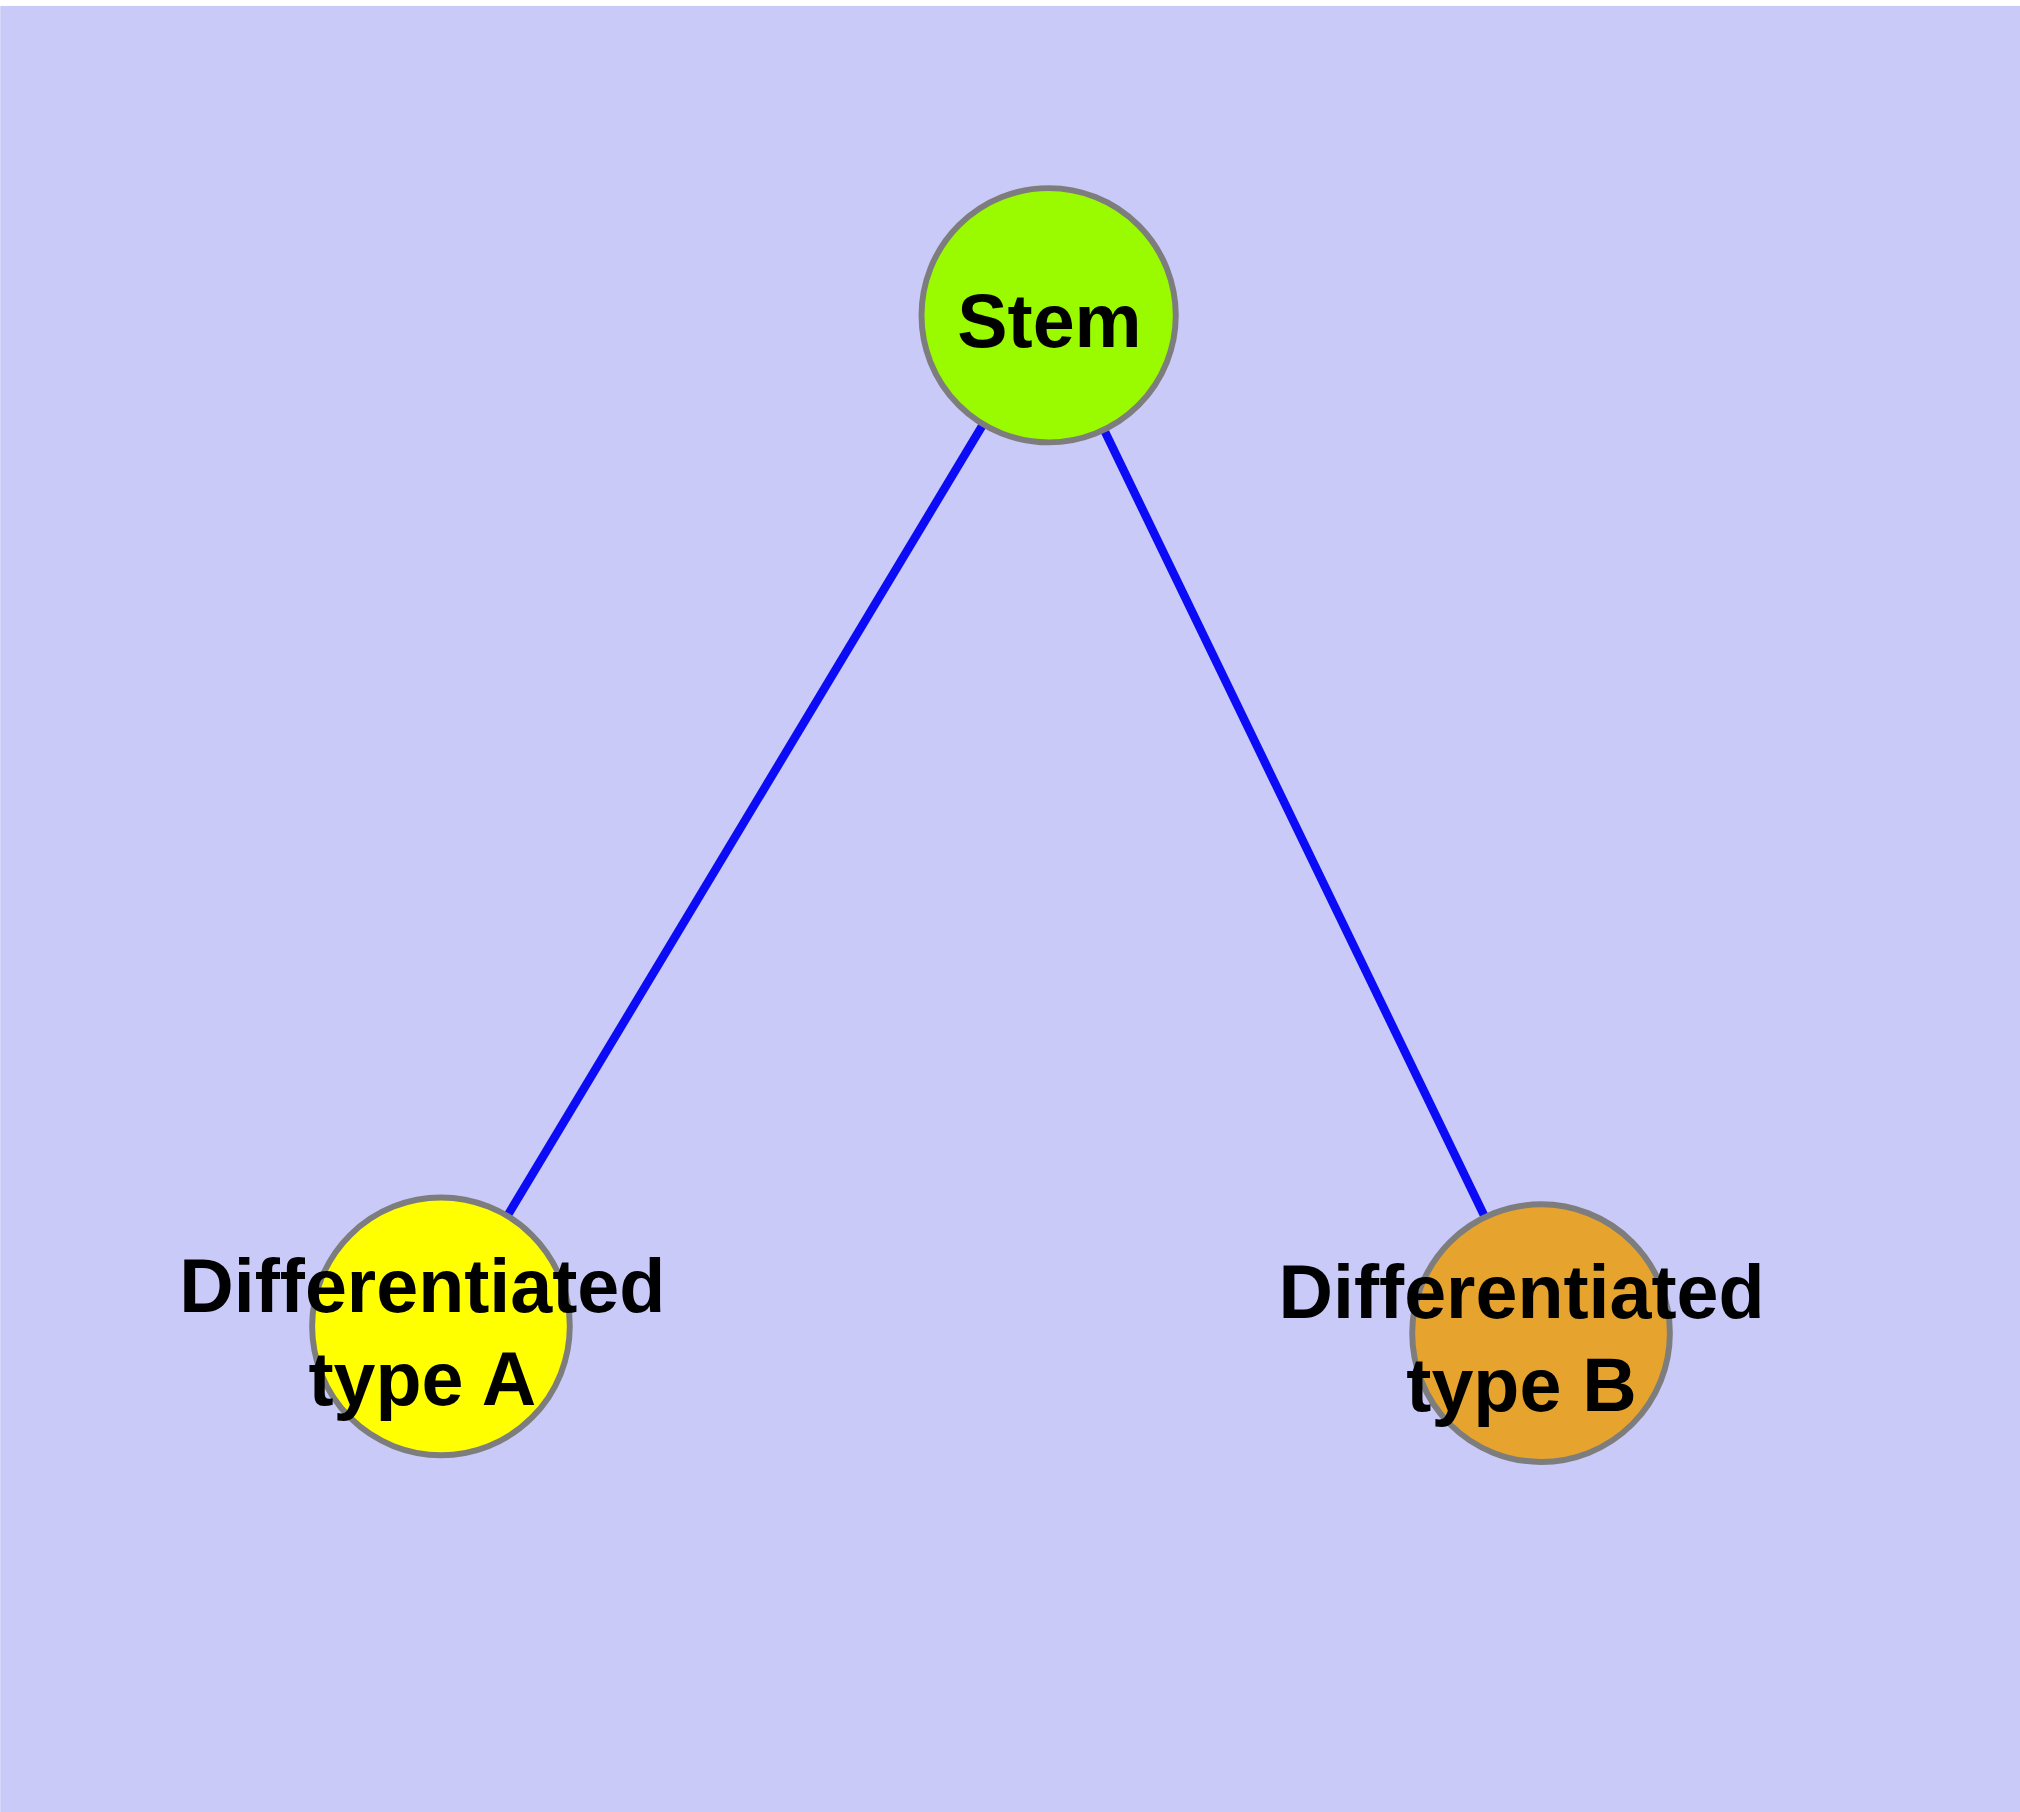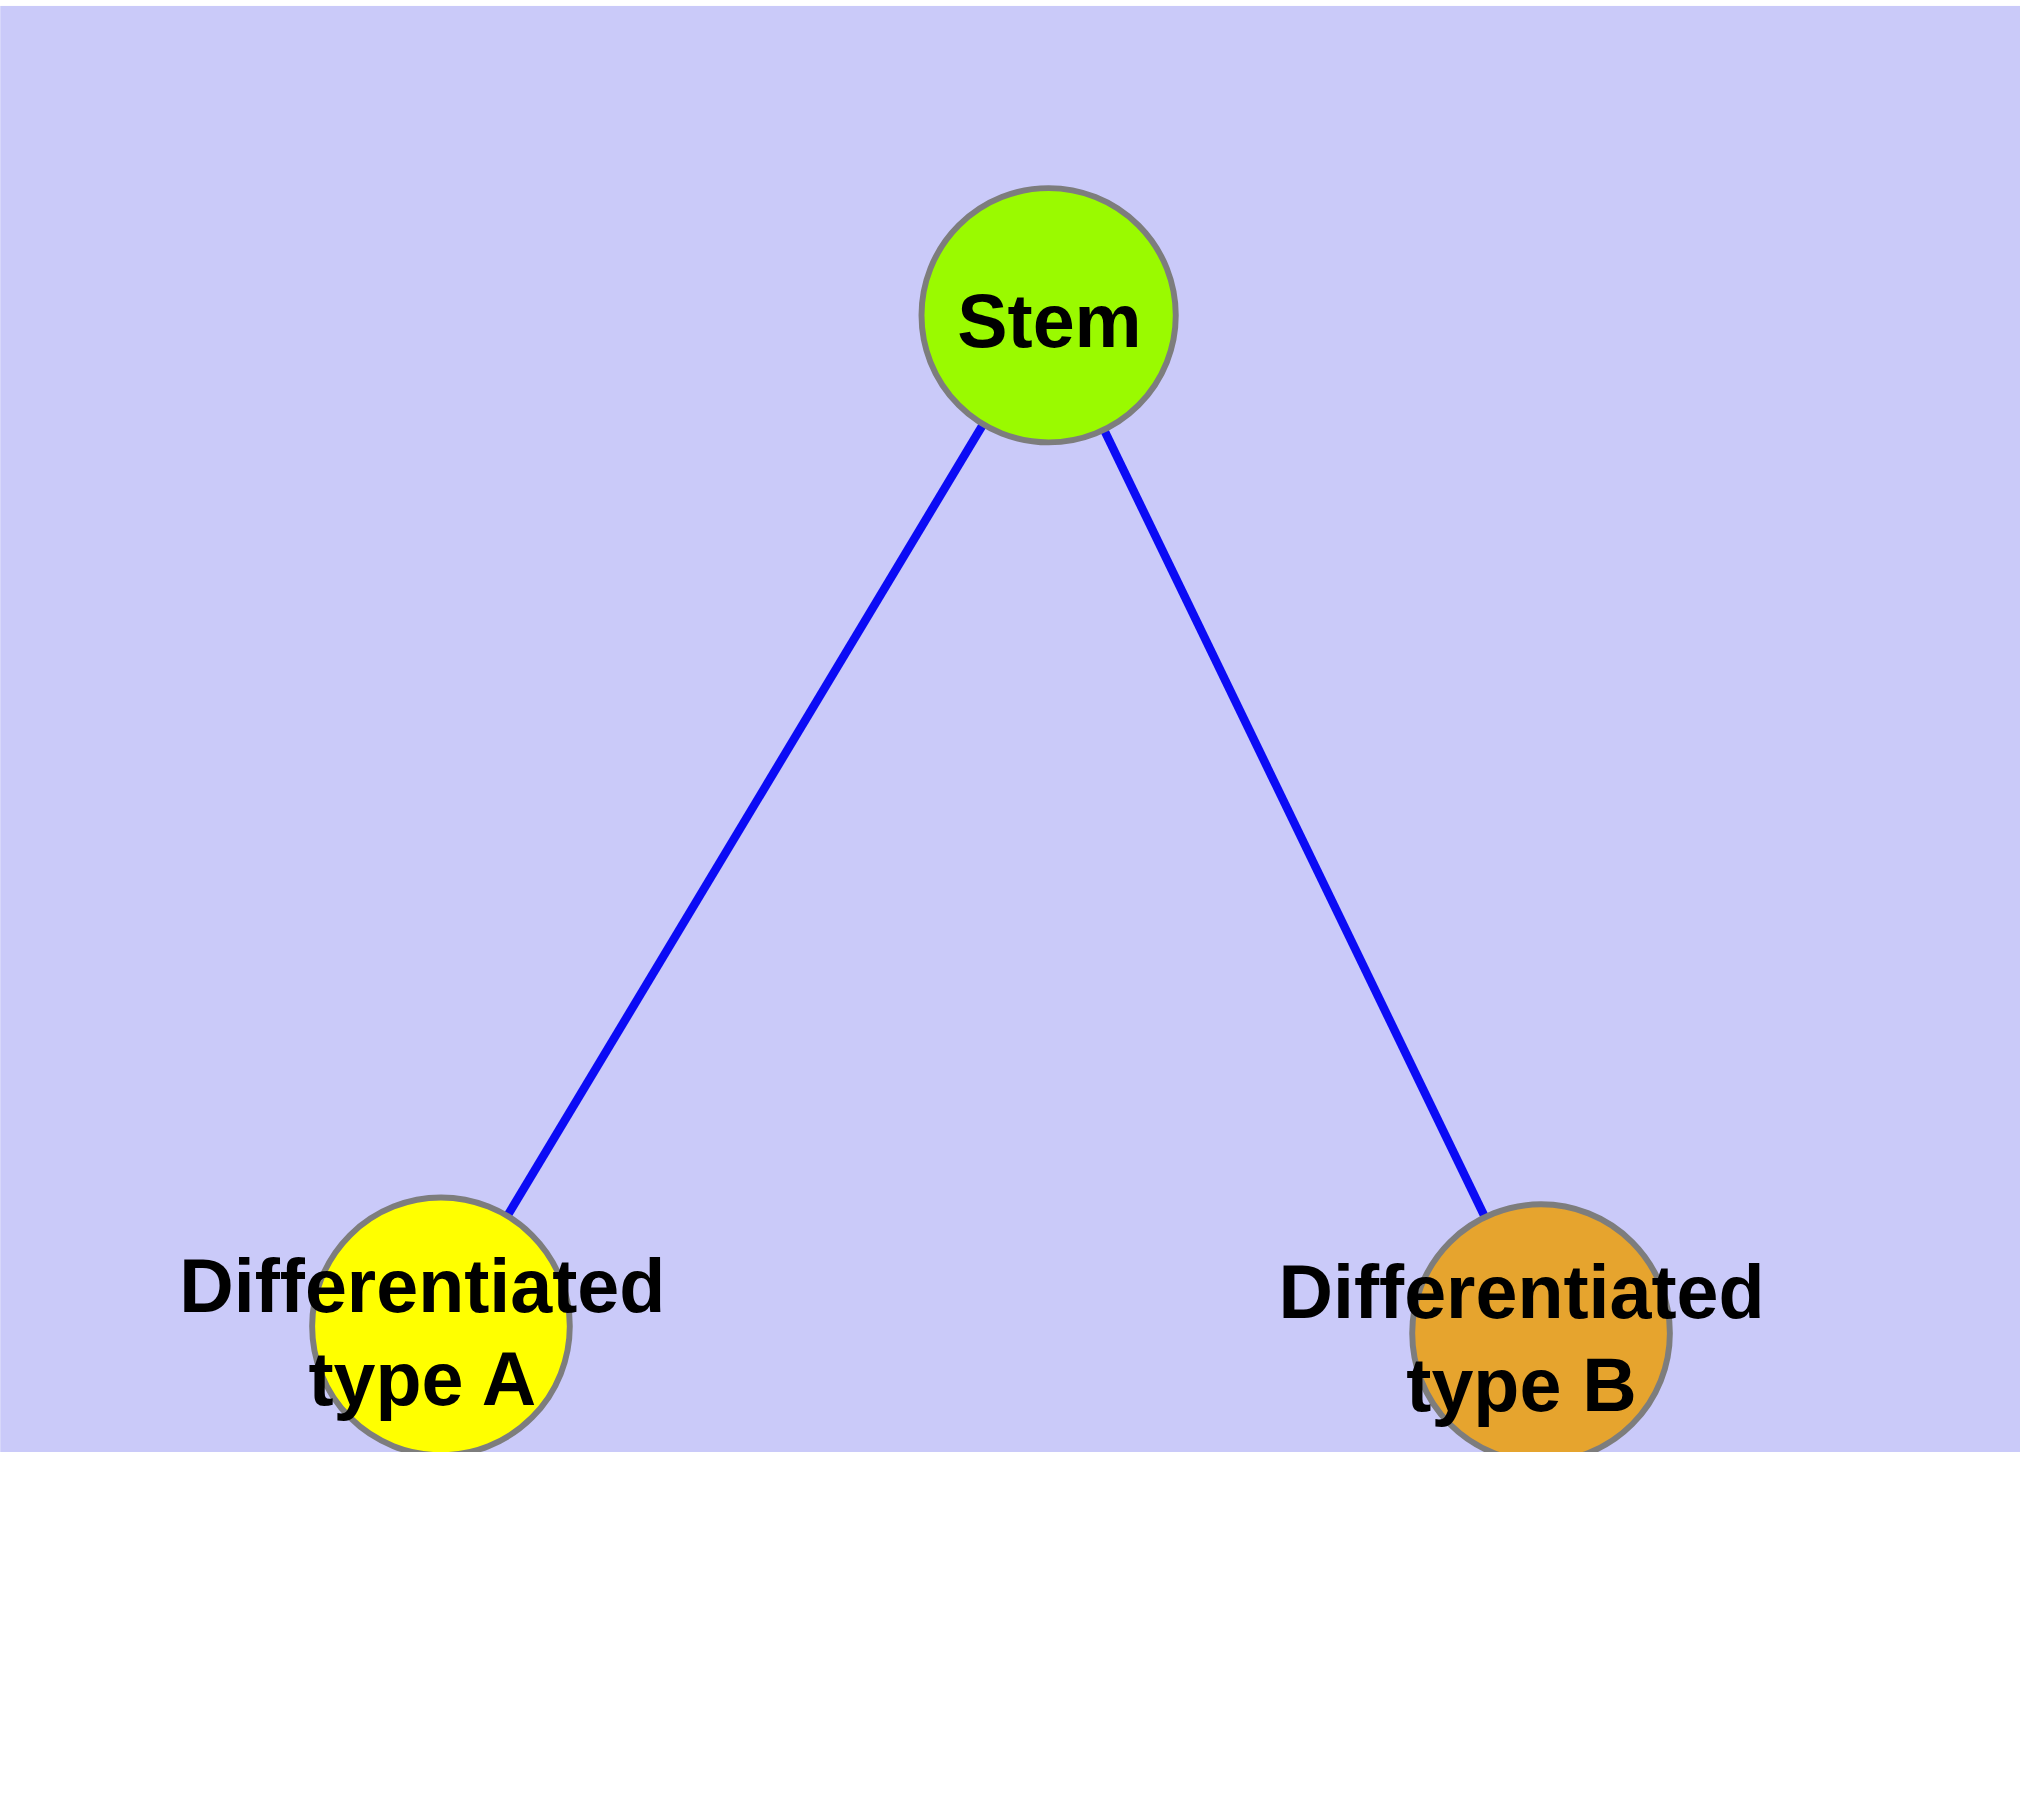--- a/index.html
+++ b/index.html
@@ -3,21 +3,21 @@
 <meta charset="utf-8">
 <style>
   html, body {
     margin: 0;
     padding: 0;
     background: #ffffff;
   }
   .diagram-wrap {
     position: relative;
     width: 2021px;
-    height: 1452px;
+    height: 1812px;
     overflow: hidden;
   }
   svg {
     display: block;
   }
   .node-label {
     font-family: "Liberation Sans", sans-serif;
     font-weight: bold;
     font-size: 89px;
     fill: #000000;

